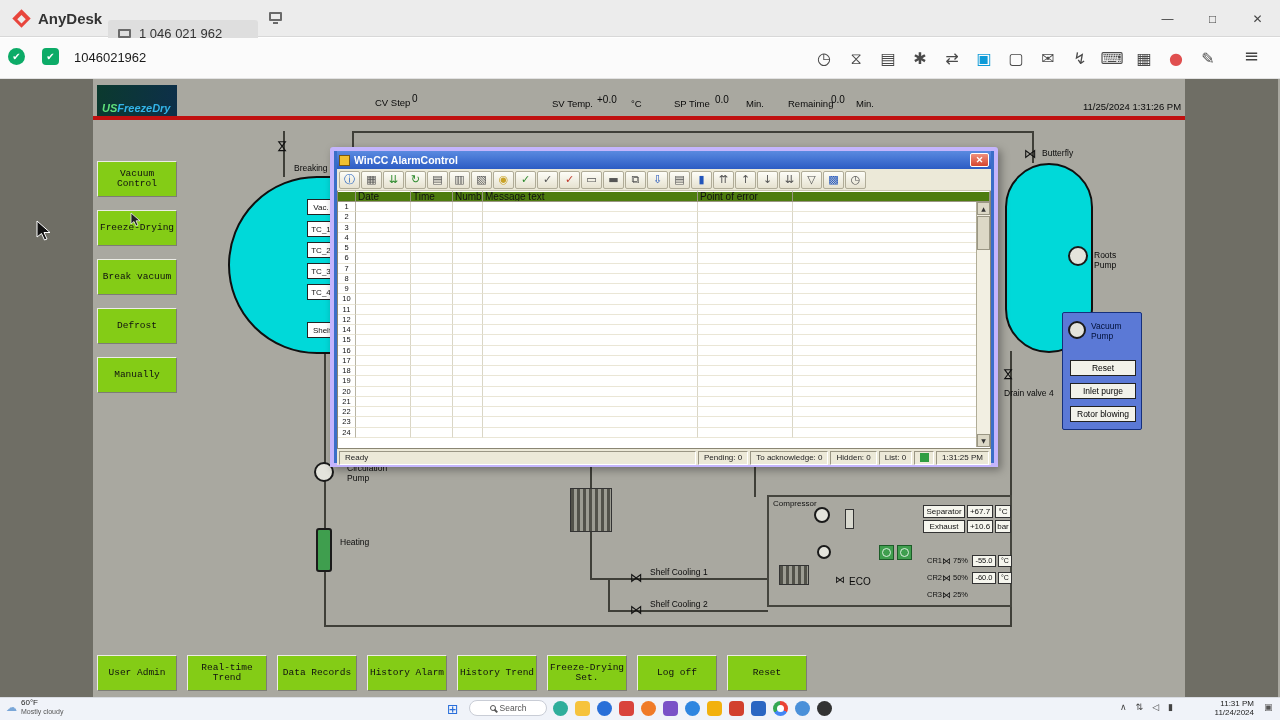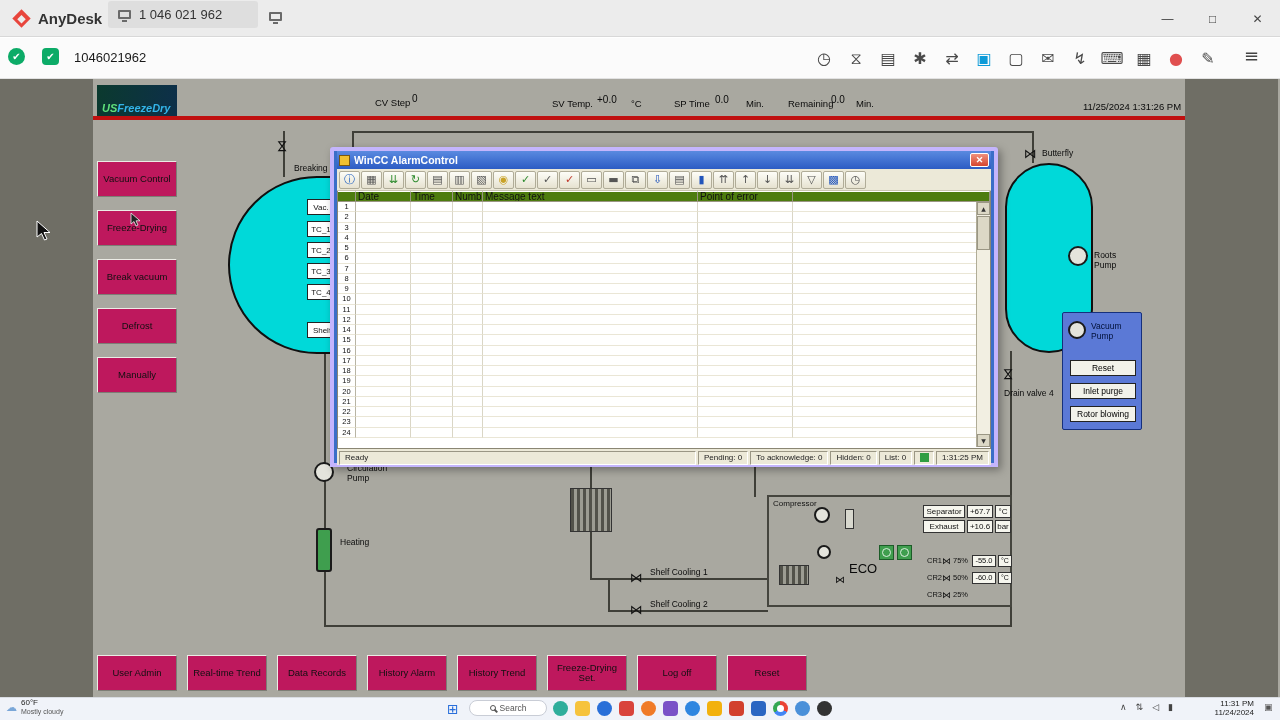--- a/index.html
+++ b/index.html
@@ -4,21 +4,21 @@
 <style>
 *{margin:0;padding:0;box-sizing:border-box}
 body{width:1280px;height:720px;overflow:hidden}
 #screen{position:relative;width:1280px;height:720px;overflow:hidden;background:#fff;font-family:"Liberation Sans",sans-serif;color:#111}
 .ico{font-family:"DejaVu Sans",sans-serif}
 
 #ad-titlebar{position:absolute;left:0;top:0;width:1280px;height:37px;background:#ececec;border-bottom:1px solid #d8d8d8}
 #ad-logo{position:absolute;left:15px;top:12px;width:13px;height:13px;background:#e8453c;transform:rotate(45deg)}
 #ad-logo::after{content:"";position:absolute;inset:3.5px;background:#ececec}
 #ad-name{position:absolute;left:38px;top:0;height:37px;line-height:37px;font-size:15px;font-weight:bold;color:#333}
-#ad-tab{position:absolute;left:108px;top:1px;width:150px;height:27px;background:#dedede;border-radius:3px;display:flex;align-items:center;gap:8px;padding:0 10px;font-size:13px;color:#333}
+#ad-tab{position:absolute;left:108px;top:20px;width:150px;height:27px;background:#dedede;border-radius:3px;display:flex;align-items:center;gap:8px;padding:0 10px;font-size:13px;color:#333}
 .mon{width:13px;height:9px;border:2px solid #6a6a6a;border-radius:1px;position:relative;flex:none}
 .mon::after{content:"";position:absolute;left:2px;bottom:-5px;width:5px;height:2px;background:#6a6a6a}
 #ad-newtab{position:absolute;left:269px;top:12px}
 .adwin{position:absolute;top:0;width:45px;height:37px;display:flex;align-items:center;justify-content:center;font-size:12px;color:#444}
 
 #ad-toolbar{position:absolute;left:0;top:38px;width:1280px;height:41px;background:#fbfbfb;border-bottom:1px solid #e2e2e2}
 #ad-status{position:absolute;left:8px;top:48px;display:flex;gap:17px}
 .adstatus{width:17px;height:17px;display:flex;align-items:center;justify-content:center;color:#fff;font-size:10px;background:var(--c,#0cab67)}
 .shape-circle{border-radius:50%}
 .shape-rounded{border-radius:4px}
@@ -32,21 +32,21 @@
 
 #scada-logo{position:absolute;left:97px;top:85px;width:80px;height:31px;background:linear-gradient(100deg,#0b3a2e,#0d2f4a)}
 #scada-logo .inf{position:absolute;left:5px;top:-2px;font-size:15px;color:#2fd06a}
 #scada-logo .lt{position:absolute;left:5px;bottom:2px;font-size:11px;font-weight:bold;font-style:italic}
 #scada-logo .lt .us{color:#5fe07a}
 #scada-logo .lt .rest{color:#33b4e8}
 .hl{position:absolute;font-size:9.5px;color:#0a0a0a}
 .hv{position:absolute;font-size:10px;color:#0a0a0a}
 #redline{position:absolute;left:93px;top:116px;width:1092px;height:4px;background:#c01010}
 
-.scbtn{width:80px;height:36px;background:#be185d;border:1px solid;border-color:#ecece6 #7d7d75 #7d7d75 #ecece6;font-size:9.5px;color:#101010;display:flex;align-items:center;justify-content:center;text-align:center;line-height:1.1;font-family:Liberation Sans, sans-serif}
+.scbtn{width:80px;height:36px;background:#84cc16;border:1px solid;border-color:#ecece6 #7d7d75 #7d7d75 #ecece6;font-size:9.5px;color:#101010;display:flex;align-items:center;justify-content:center;text-align:center;line-height:1.1;font-family:Liberation Mono, monospace}
 #leftnav{position:absolute;left:97px;top:161px;display:flex;flex-direction:column;gap:13px}
 #bottomnav{position:absolute;left:97px;top:655px;display:flex;gap:10px}
 
 .pipe{position:absolute;background:#3f3f38}
 .tank{position:absolute;background:#00d9d9;border:2px solid #101010}
 #sensors .slabel{position:absolute;left:307px;width:28px;height:16px;background:#fff;border:1px solid #222;font-size:8px;display:flex;align-items:center;justify-content:center}
 #sensors .slabel:nth-child(1){top:199px}
 #sensors .slabel:nth-child(2){top:221px}
 #sensors .slabel:nth-child(3){top:242px}
 #sensors .slabel:nth-child(4){top:263px}
@@ -262,21 +262,21 @@
   <span class="lbl" style="left:650px;top:600px">Shelf Cooling 2</span>
 
   <div id="comp">
     <span id="comp-label">Compressor</span>
     <span class="pump" style="left:45px;top:10px;width:16px;height:16px"></span>
     <span style="position:absolute;left:76px;top:12px;width:9px;height:20px;border:1.5px solid #333;background:#d8d8ce"></span>
     <span class="pump" style="left:48px;top:48px;width:14px;height:14px"></span>
     <span class="fan" style="position:absolute;left:110px;top:48px"></span>
     <span class="fan" style="position:absolute;left:128px;top:48px"></span>
     <span class="valve" style="left:66px;top:78px;font-size:10px">⋈</span>
-    <span class="lbl" style="left:80px;top:65px;font-size:13px">ECO</span>
+    <span class="lbl" style="left:80px;top:79px;font-size:10px">ECO</span>
     <span class="striped" style="left:10px;top:68px;width:30px;height:20px"></span>
     <div class="rrow" style="left:154px;top:8px">
       <span class="rbox rlabel">Separator</span>
       <span class="rbox rval">+67.7</span>
       <span class="rbox runit">°C</span>
     </div>
     <div class="rrow" style="left:154px;top:23px">
       <span class="rbox rlabel">Exhaust</span>
       <span class="rbox rval">+10.6</span>
       <span class="rbox runit">bar</span>

